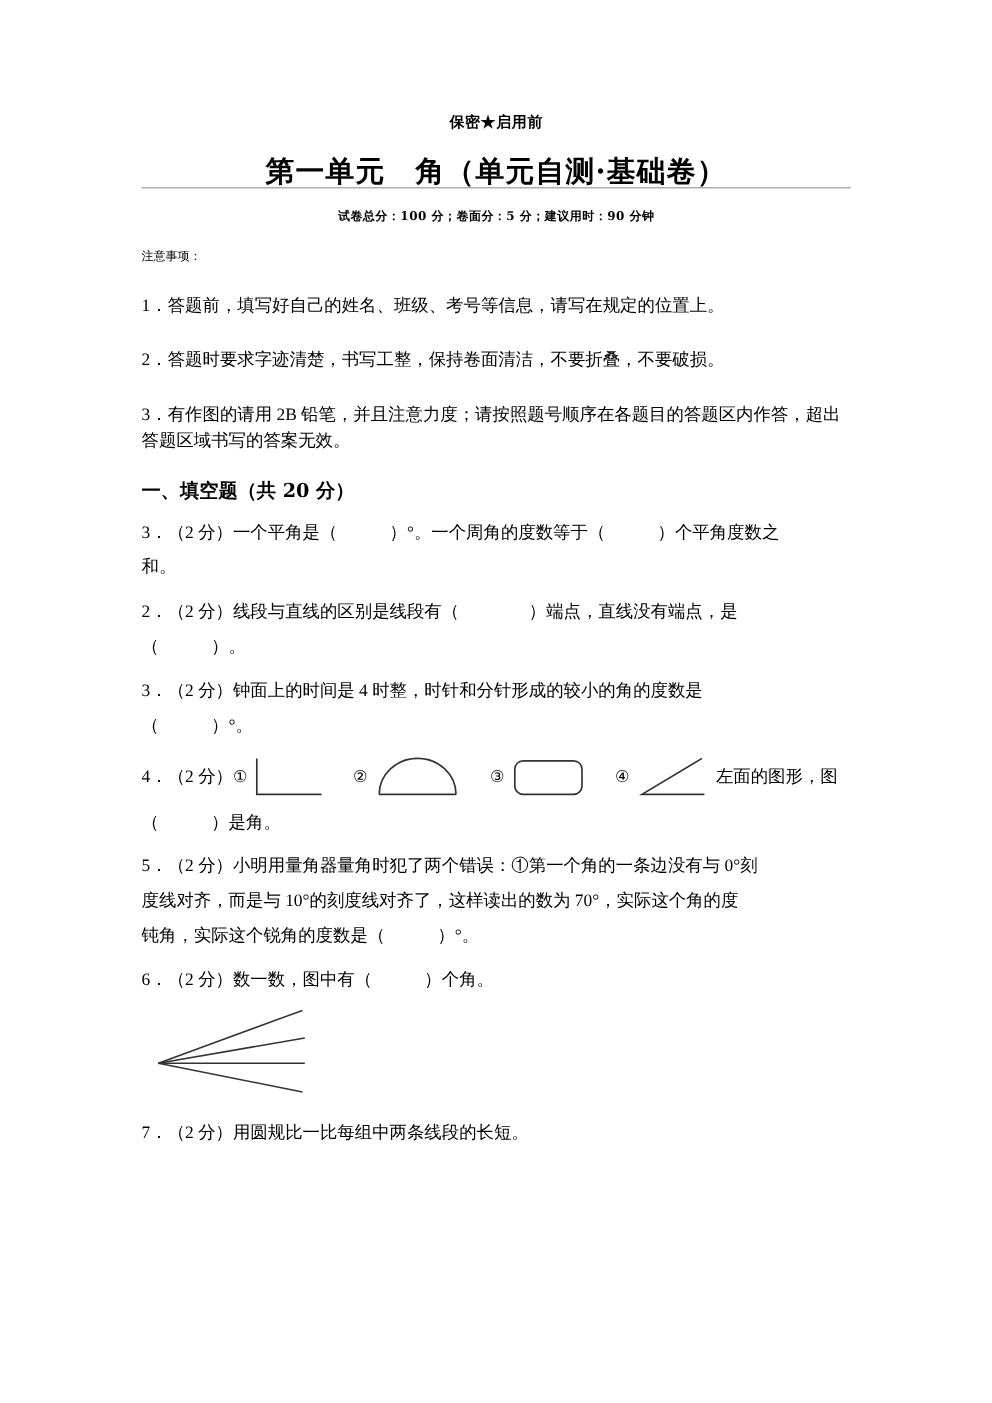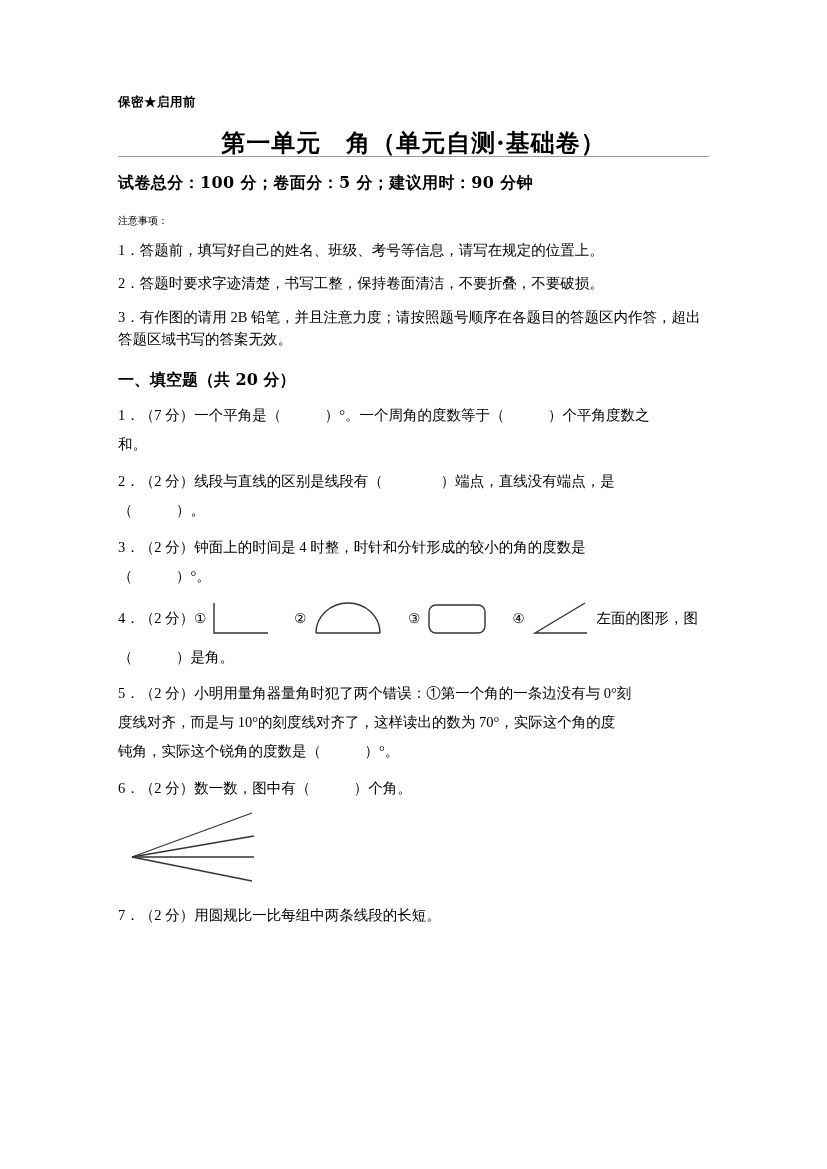--- a/index.html
+++ b/index.html
@@ -29,42 +29,44 @@
     width: 591px;
     height: 1px;
     background: #9a9a9a;
   }
   .secret {
     margin-top: 94px;
     font-family: "DejaVu Serif", serif;
     font-weight: bold;
     font-size: 12.5px;
     letter-spacing: 0.5px;
+    text-align: center;
   }
   .doc-title {
     text-align: center;
     font-size: 24px;
     font-weight: bold;
     font-family: "DejaVu Serif", serif;
     margin-top: 16px;
     letter-spacing: 1px;
   }
   .doc-subtitle {
-    font-size: 16px;
+    text-align: center;
+    font-size: 10px;
     font-weight: bold;
     font-family: "DejaVu Serif", serif;
     margin-top: 14px;
     letter-spacing: 0.4px;
   }
   .notice-head {
     margin-top: 20px;
     font-size: 10px;
   }
   .notice-item {
-    margin-top: 11px;
+    margin-top: 23px;
     font-size: 14.5px;
     line-height: 1.55;
   }
   .section-title {
     margin-top: 19px;
     font-size: 16px;
     font-weight: bold;
     font-family: "DejaVu Serif", serif;
   }
   .q {
@@ -119,21 +121,21 @@
   <div class="doc-subtitle">试卷总分：100 分；卷面分：5 分；建议用时：90 分钟</div>
 
   <div class="notice-head">注意事项：</div>
 
   <div class="notice-item">1．答题前，填写好自己的姓名、班级、考号等信息，请写在规定的位置上。</div>
   <div class="notice-item">2．答题时要求字迹清楚，书写工整，保持卷面清洁，不要折叠，不要破损。</div>
   <div class="notice-item">3．有作图的请用 2B 铅笔，并且注意力度；请按照题号顺序在各题目的答题区内作答，超出答题区域书写的答案无效。</div>
 
   <div class="section-title">一、填空题（共 20 分）</div>
 
-  <div class="q">1．（7 分）一个平角是（　　　）°。一个周角的度数等于（　　　）个平角度数之</div>
+  <div class="q">3．（2 分）一个平角是（　　　）°。一个周角的度数等于（　　　）个平角度数之</div>
   <div class="q q-indent2">和。</div>
 
   <div class="q">2．（2 分）线段与直线的区别是线段有（　　　　）端点，直线没有端点，是</div>
   <div class="q q-indent2">（　　　）。</div>
 
   <div class="q">3．（2 分）钟面上的时间是 4 时整，时针和分针形成的较小的角的度数是</div>
   <div class="q q-indent2">（　　　）°。</div>
 
   <div class="inline-q4">
     <span>4．（2 分）</span>

